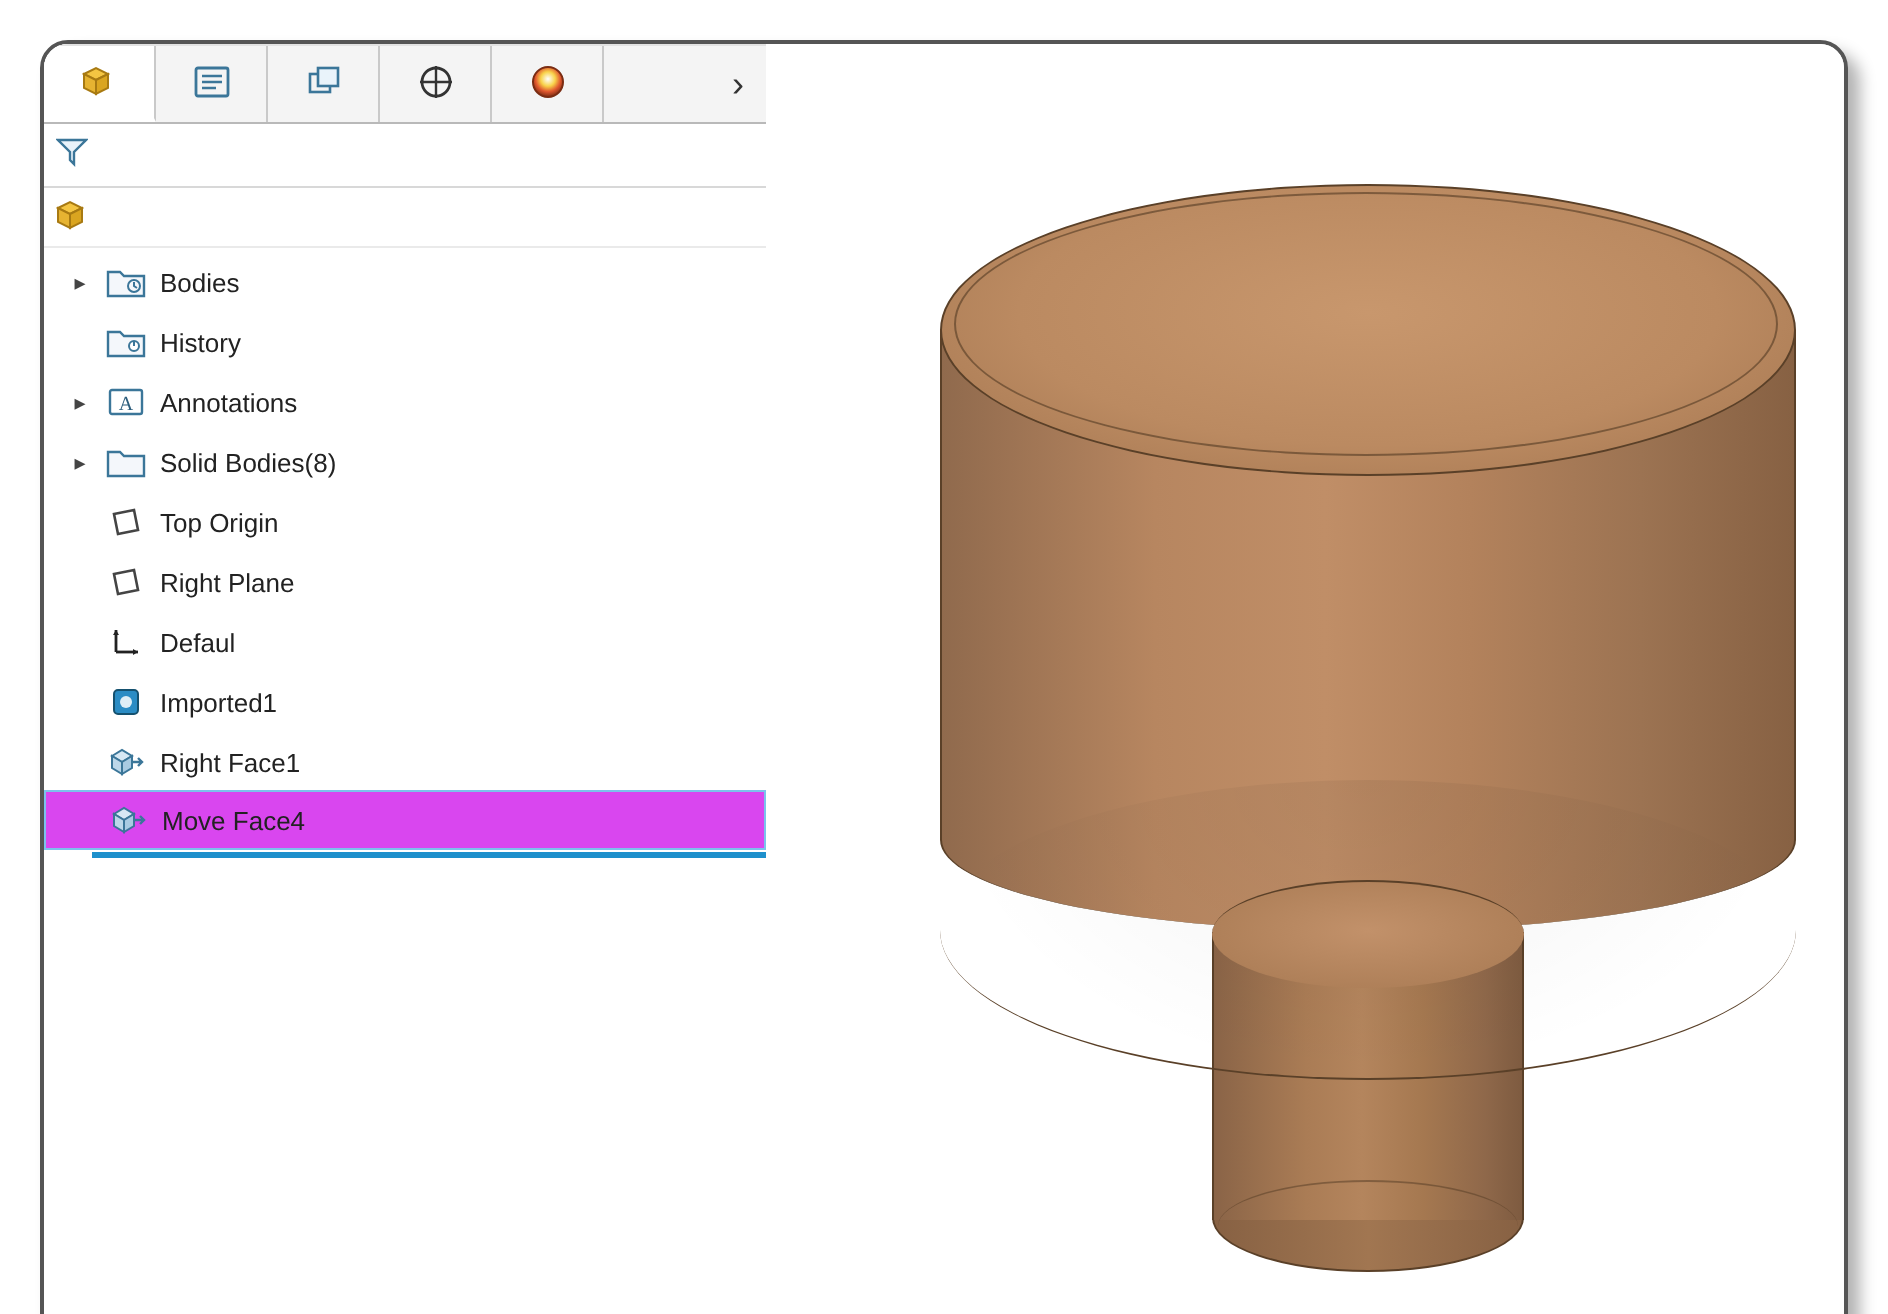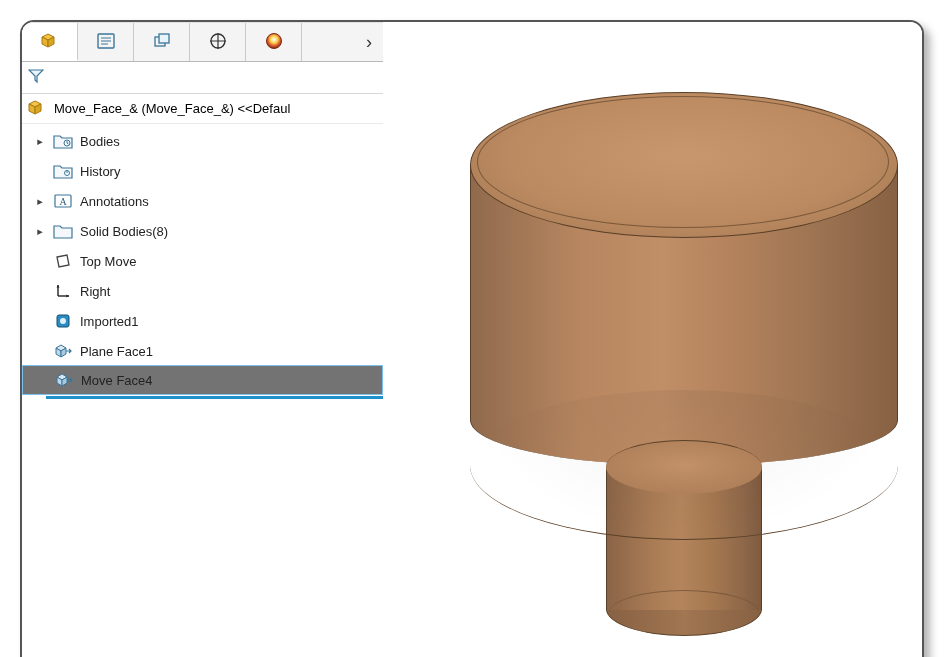--- a/index.html
+++ b/index.html
@@ -103,21 +103,21 @@
     display:flex;
     align-items:center;
     height: 30px;
     padding: 0 6px 0 12px;
     gap:6px;
     color:#222;
     white-space:nowrap;
     position:relative;
   }
   .tree-row.selected {
-    background:#737373;
+    background:#d946ef;
     border:1px solid #7cc2ec;
     margin-top:-1px;
     margin-bottom:-1px;
   }
   .tree-row.selected .label-box { border:none; }
   .tree-row .expand {
     width: 12px;
     text-align:center;
     color:#444;
     font-size: 11px;
@@ -279,21 +279,20 @@
     </div>
 
     <div class="root-row">
       <span class="icon">
         <svg width="22" height="20" viewBox="0 0 22 20">
           <path d="M3 7 L9 4 L15 7 L9 10 Z" fill="#f4c542" stroke="#a87a12"></path>
           <path d="M3 7 L3 14 L9 17 L9 10 Z" fill="#e6b331" stroke="#a87a12"></path>
           <path d="M9 10 L15 7 L15 14 L9 17 Z" fill="#daa520" stroke="#a87a12"></path>
         </svg>
       </span>
-      <span>Move_Face_&amp; (Move_Face_&amp;) &lt;&lt;Defaul</span>
     </div>
 
     <div class="tree" id="tree">
         <div class="tree-row has-children">
           <span class="expand">▸</span>
           <span class="icon">
             <svg width="20" height="16" viewBox="0 0 20 16">
               <path d="M1 3 H7 L9 5 H19 V15 H1 Z" fill="#f4f7fb" stroke="#3b7699" stroke-width="1.2"></path>
               <circle cx="14" cy="10" r="3" fill="none" stroke="#3b7699"></circle>
               <path d="M14 8 V10 L15.5 11" fill="none" stroke="#3b7699"></path>
@@ -331,33 +330,42 @@
           </span>
           <span class="label-box">Solid Bodies(8)</span>
         </div>
         <div class="tree-row">
           <span class="expand">▸</span>
           <span class="icon">
             <svg width="18" height="18" viewBox="0 0 18 18">
               <path d="M3 5 L13 3 L15 13 L5 15 Z" fill="none" stroke="#444" stroke-width="1.3"></path>
             </svg>
           </span>
-          <span class="label-box">Top Move</span>
+          <span class="label-box">Top Origin</span>
+        </div>
+        <div class="tree-row">
+          <span class="expand">▸</span>
+          <span class="icon">
+            <svg width="18" height="18" viewBox="0 0 18 18">
+              <path d="M3 5 L13 3 L15 13 L5 15 Z" fill="none" stroke="#444" stroke-width="1.3"></path>
+            </svg>
+          </span>
+          <span class="label-box">Right Plane</span>
         </div>
         <div class="tree-row">
           <span class="expand">▸</span>
           <span class="icon">
             <svg width="18" height="18" viewBox="0 0 18 18">
               <line x1="4" y1="14" x2="4" y2="3" stroke="#222" stroke-width="1.4"></line>
               <line x1="4" y1="14" x2="15" y2="14" stroke="#222" stroke-width="1.4"></line>
               <path d="M4 3 L2.5 5.5 L5.5 5.5 Z" fill="#222"></path>
               <path d="M15 14 L12.5 12.5 L12.5 15.5 Z" fill="#222"></path>
             </svg>
           </span>
-          <span class="label-box">Right</span>
+          <span class="label-box">Defaul</span>
         </div>
         <div class="tree-row">
           <span class="expand">▸</span>
           <span class="icon">
             <svg width="18" height="18" viewBox="0 0 18 18">
               <rect x="3" y="3" width="12" height="12" rx="2" fill="#2b8cc4" stroke="#15516f"></rect>
               <circle cx="9" cy="9" r="3" fill="#fff" opacity=".85"></circle>
             </svg>
           </span>
           <span class="label-box">Imported1</span>
@@ -365,21 +373,21 @@
         <div class="tree-row">
           <span class="expand">▸</span>
           <span class="icon">
             <svg width="20" height="18" viewBox="0 0 20 18">
               <path d="M3 6 L8 3 L13 6 L8 9 Z" fill="#d7e8f4" stroke="#3b7699"></path>
               <path d="M3 6 L3 12 L8 15 L8 9 Z" fill="#bcd7e9" stroke="#3b7699"></path>
               <path d="M8 9 L13 6 L13 12 L8 15 Z" fill="#a9cbe2" stroke="#3b7699"></path>
               <path d="M13 9 L18 9 M16 7 L18 9 L16 11" fill="none" stroke="#3b7699" stroke-width="1.2"></path>
             </svg>
           </span>
-          <span class="label-box">Plane Face1</span>
+          <span class="label-box">Right Face1</span>
         </div>
         <div class="tree-row selected">
           <span class="expand">▸</span>
           <span class="icon">
             <svg width="20" height="18" viewBox="0 0 20 18">
               <path d="M3 6 L8 3 L13 6 L8 9 Z" fill="#d7e8f4" stroke="#3b7699"></path>
               <path d="M3 6 L3 12 L8 15 L8 9 Z" fill="#bcd7e9" stroke="#3b7699"></path>
               <path d="M8 9 L13 6 L13 12 L8 15 Z" fill="#a9cbe2" stroke="#3b7699"></path>
               <path d="M13 9 L18 9 M16 7 L18 9 L16 11" fill="none" stroke="#3b7699" stroke-width="1.2"></path>
             </svg>

